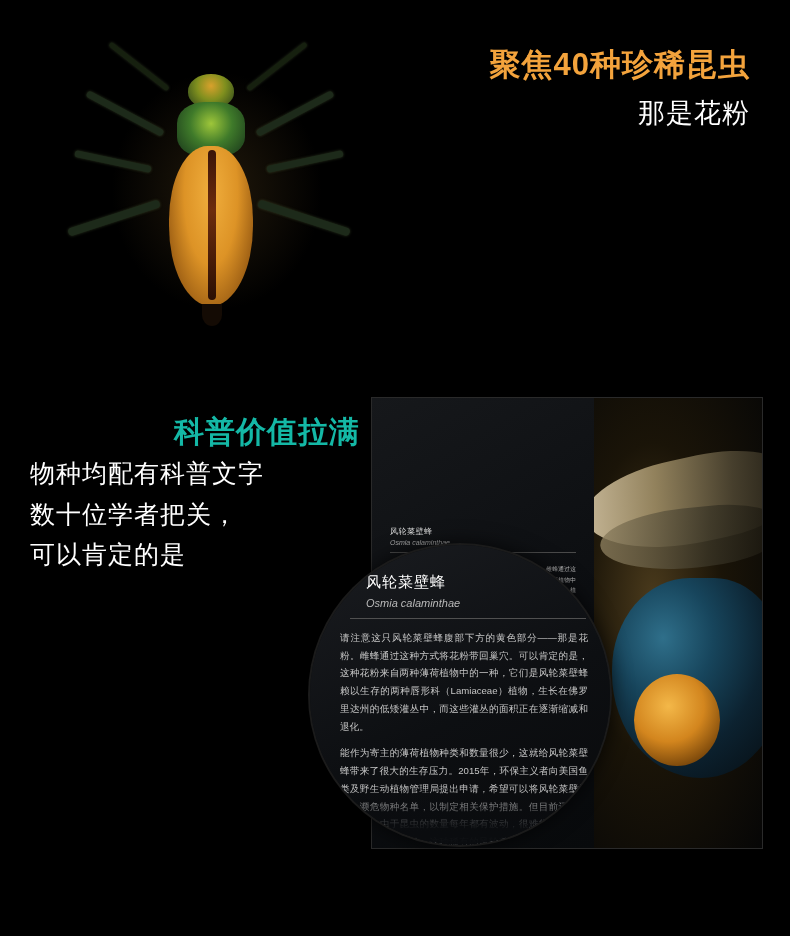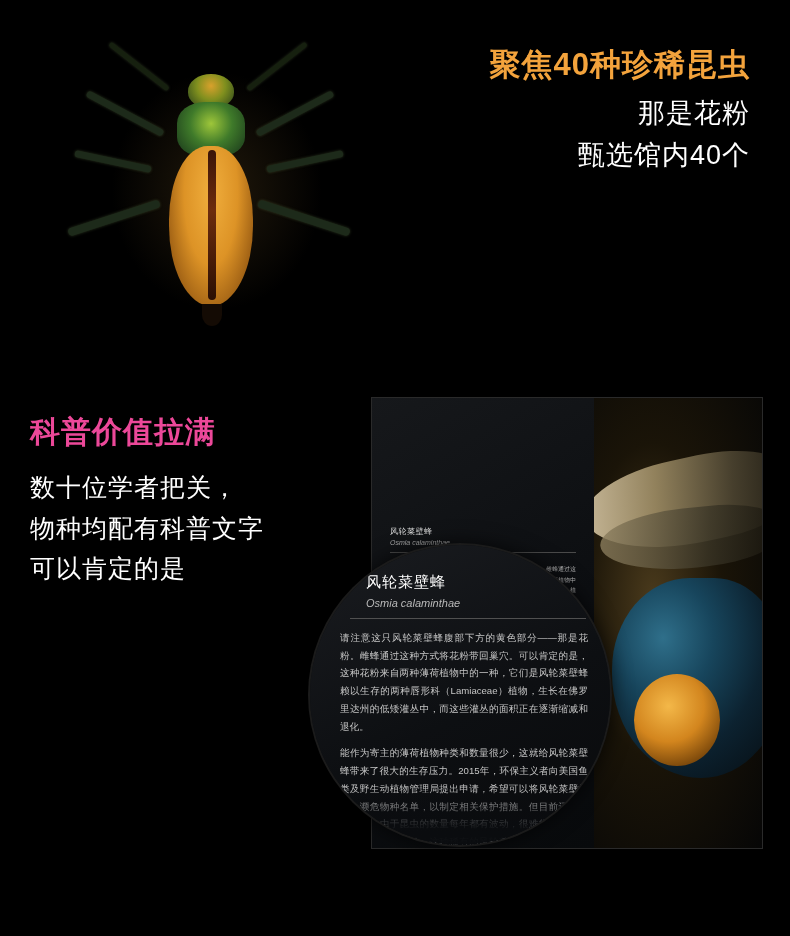--- a/index.html
+++ b/index.html
@@ -114,25 +114,25 @@
   }
 
   
   .copy-block {
     position: absolute;
     left: 30px;
     top: 412px;
     width: 330px;
   }
   .copy-title {
-    color: #ec4899;
+    color: #14b8a6;
     font-size: 30px;
     font-weight: bold;
     letter-spacing: 1px;
-    margin-bottom: 14px;
+    text-align: right;
   }
   .copy-line {
     color: #fff;
     font-size: 25px;
     line-height: 1.62;
     letter-spacing: 1px;
   }
 
   
   .spread {
@@ -288,27 +288,26 @@
     <div class="head"></div>
     <div class="thorax"></div>
     <div class="abdomen"></div>
     <div class="elytra-line"></div>
     <div class="tail"></div>
   </div>
 
   <div class="headline">
     <div class="h-main">聚焦40种珍稀昆虫</div>
     <div class="h-line">那是花粉</div>
-    <div class="h-line">甄选馆内40个</div>
   </div>
 
   <div class="copy-block">
     <div class="copy-title">科普价值拉满</div>
+    <div class="copy-line">物种均配有科普文字</div>
     <div class="copy-line">数十位学者把关，</div>
-    <div class="copy-line">物种均配有科普文字</div>
     <div class="copy-line">可以肯定的是</div>
   </div>
 
   <div class="spread">
     <div class="spread-left">
       <div class="page-heading">
         <div class="ph-cn">风轮菜壁蜂</div>
         <div class="ph-la">Osmia calaminthae</div>
       </div>
       <div class="page-rule"></div>

